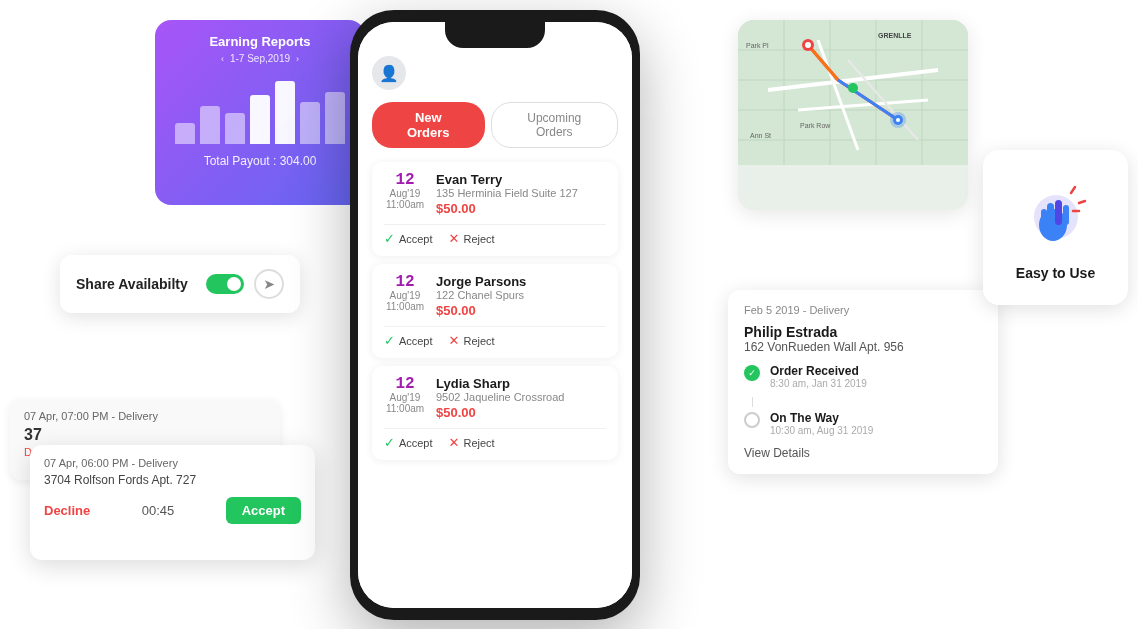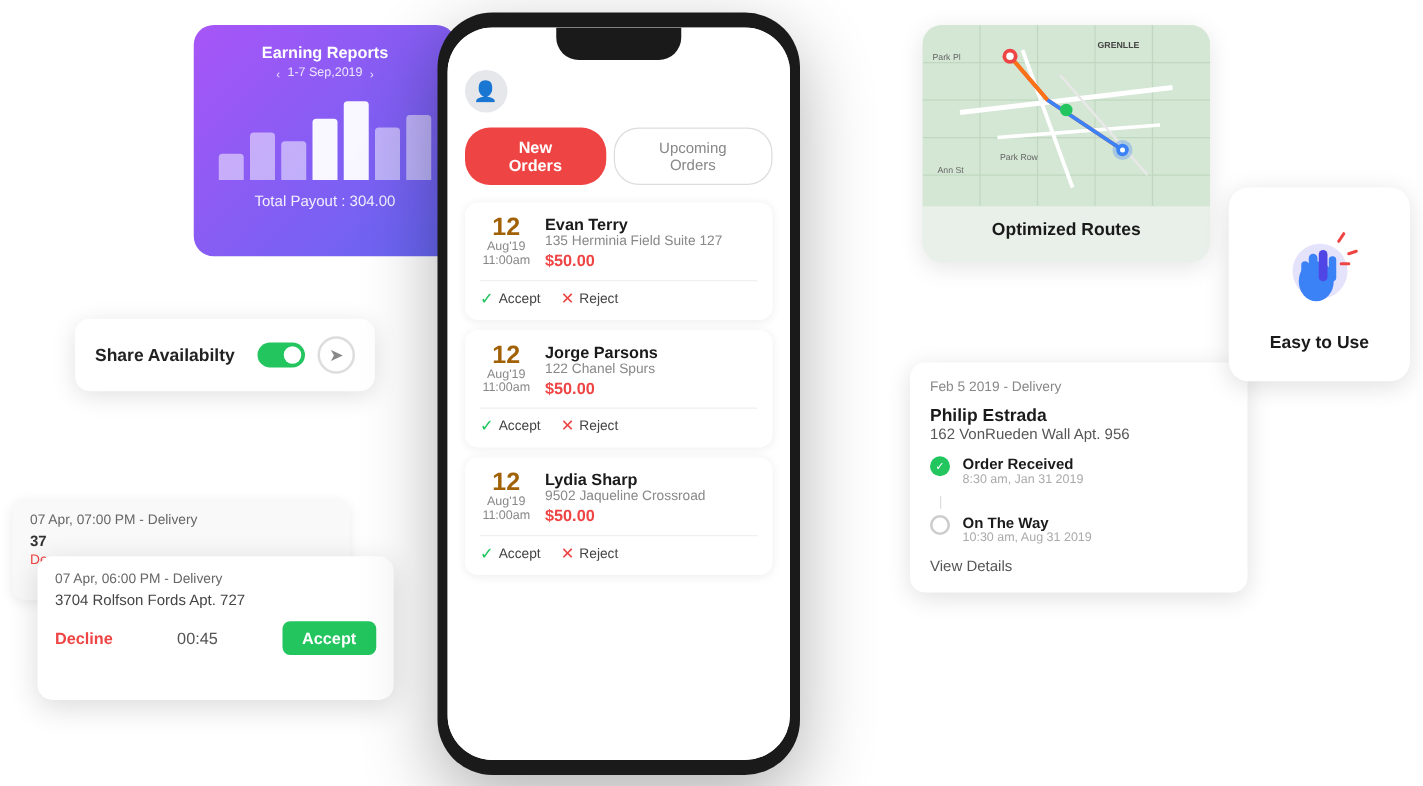--- a/index.html
+++ b/index.html
@@ -131,21 +131,21 @@
       border-radius: 10px;
       box-shadow: 0 2px 10px rgba(0,0,0,0.08);
       padding: 10px 14px;
     }
     .delivery-card-back .del-title {
       font-size: 11px;
       color: #666;
       margin-bottom: 4px;
     }
     .delivery-card-back .del-id {
-      font-size: 12px;
+      font-size: 16px;
       font-weight: 600;
       color: #333;
     }
     .delivery-card-back .del-status {
       font-size: 11px;
       color: #ef4444;
       margin-top: 2px;
     }
 
     .delivery-card-front {
@@ -295,24 +295,25 @@
     .order-card .order-row {
       display: flex;
       gap: 10px;
       align-items: flex-start;
     }
     .order-date {
       min-width: 42px;
       text-align: center;
     }
     .order-date .day {
-      font-size: 20px;
+      font-size: 16px;
       font-weight: 700;
-      color: #a16207;
+      color: #a21caf;
       line-height: 1;
+      font-family: Liberation Mono, monospace;
     }
     .order-date .month {
       font-size: 10px;
       color: #888;
     }
     .order-date .time {
       font-size: 10px;
       color: #888;
     }
     .order-info .order-name {
@@ -680,21 +681,20 @@
       <circle cx="160" cy="100" r="2" fill="white"></circle>
 
       <circle cx="115" cy="68" r="5" fill="#22c55e"></circle>
 
       <text x="8" y="28" font-size="7" fill="#666">Park Pl</text>
       <text x="140" y="18" font-size="7" fill="#444" font-weight="600">GRENLLE</text>
       <text x="62" y="108" font-size="7" fill="#666">Park Row</text>
       <text x="12" y="118" font-size="7" fill="#666">Ann St</text>
     </svg>
   </div>
-  <div class="map-title">Optimized Routes</div>
 </div>
 
 <div class="status-card">
   <div class="st-date">Feb 5 2019 - Delivery</div>
   <div class="st-name">Philip Estrada</div>
   <div class="st-addr">162 VonRueden Wall Apt. 956</div>
   <div class="status-item">
     <div class="status-dot green"></div>
     <div class="status-text">
       <div class="st-label">Order Received</div>

